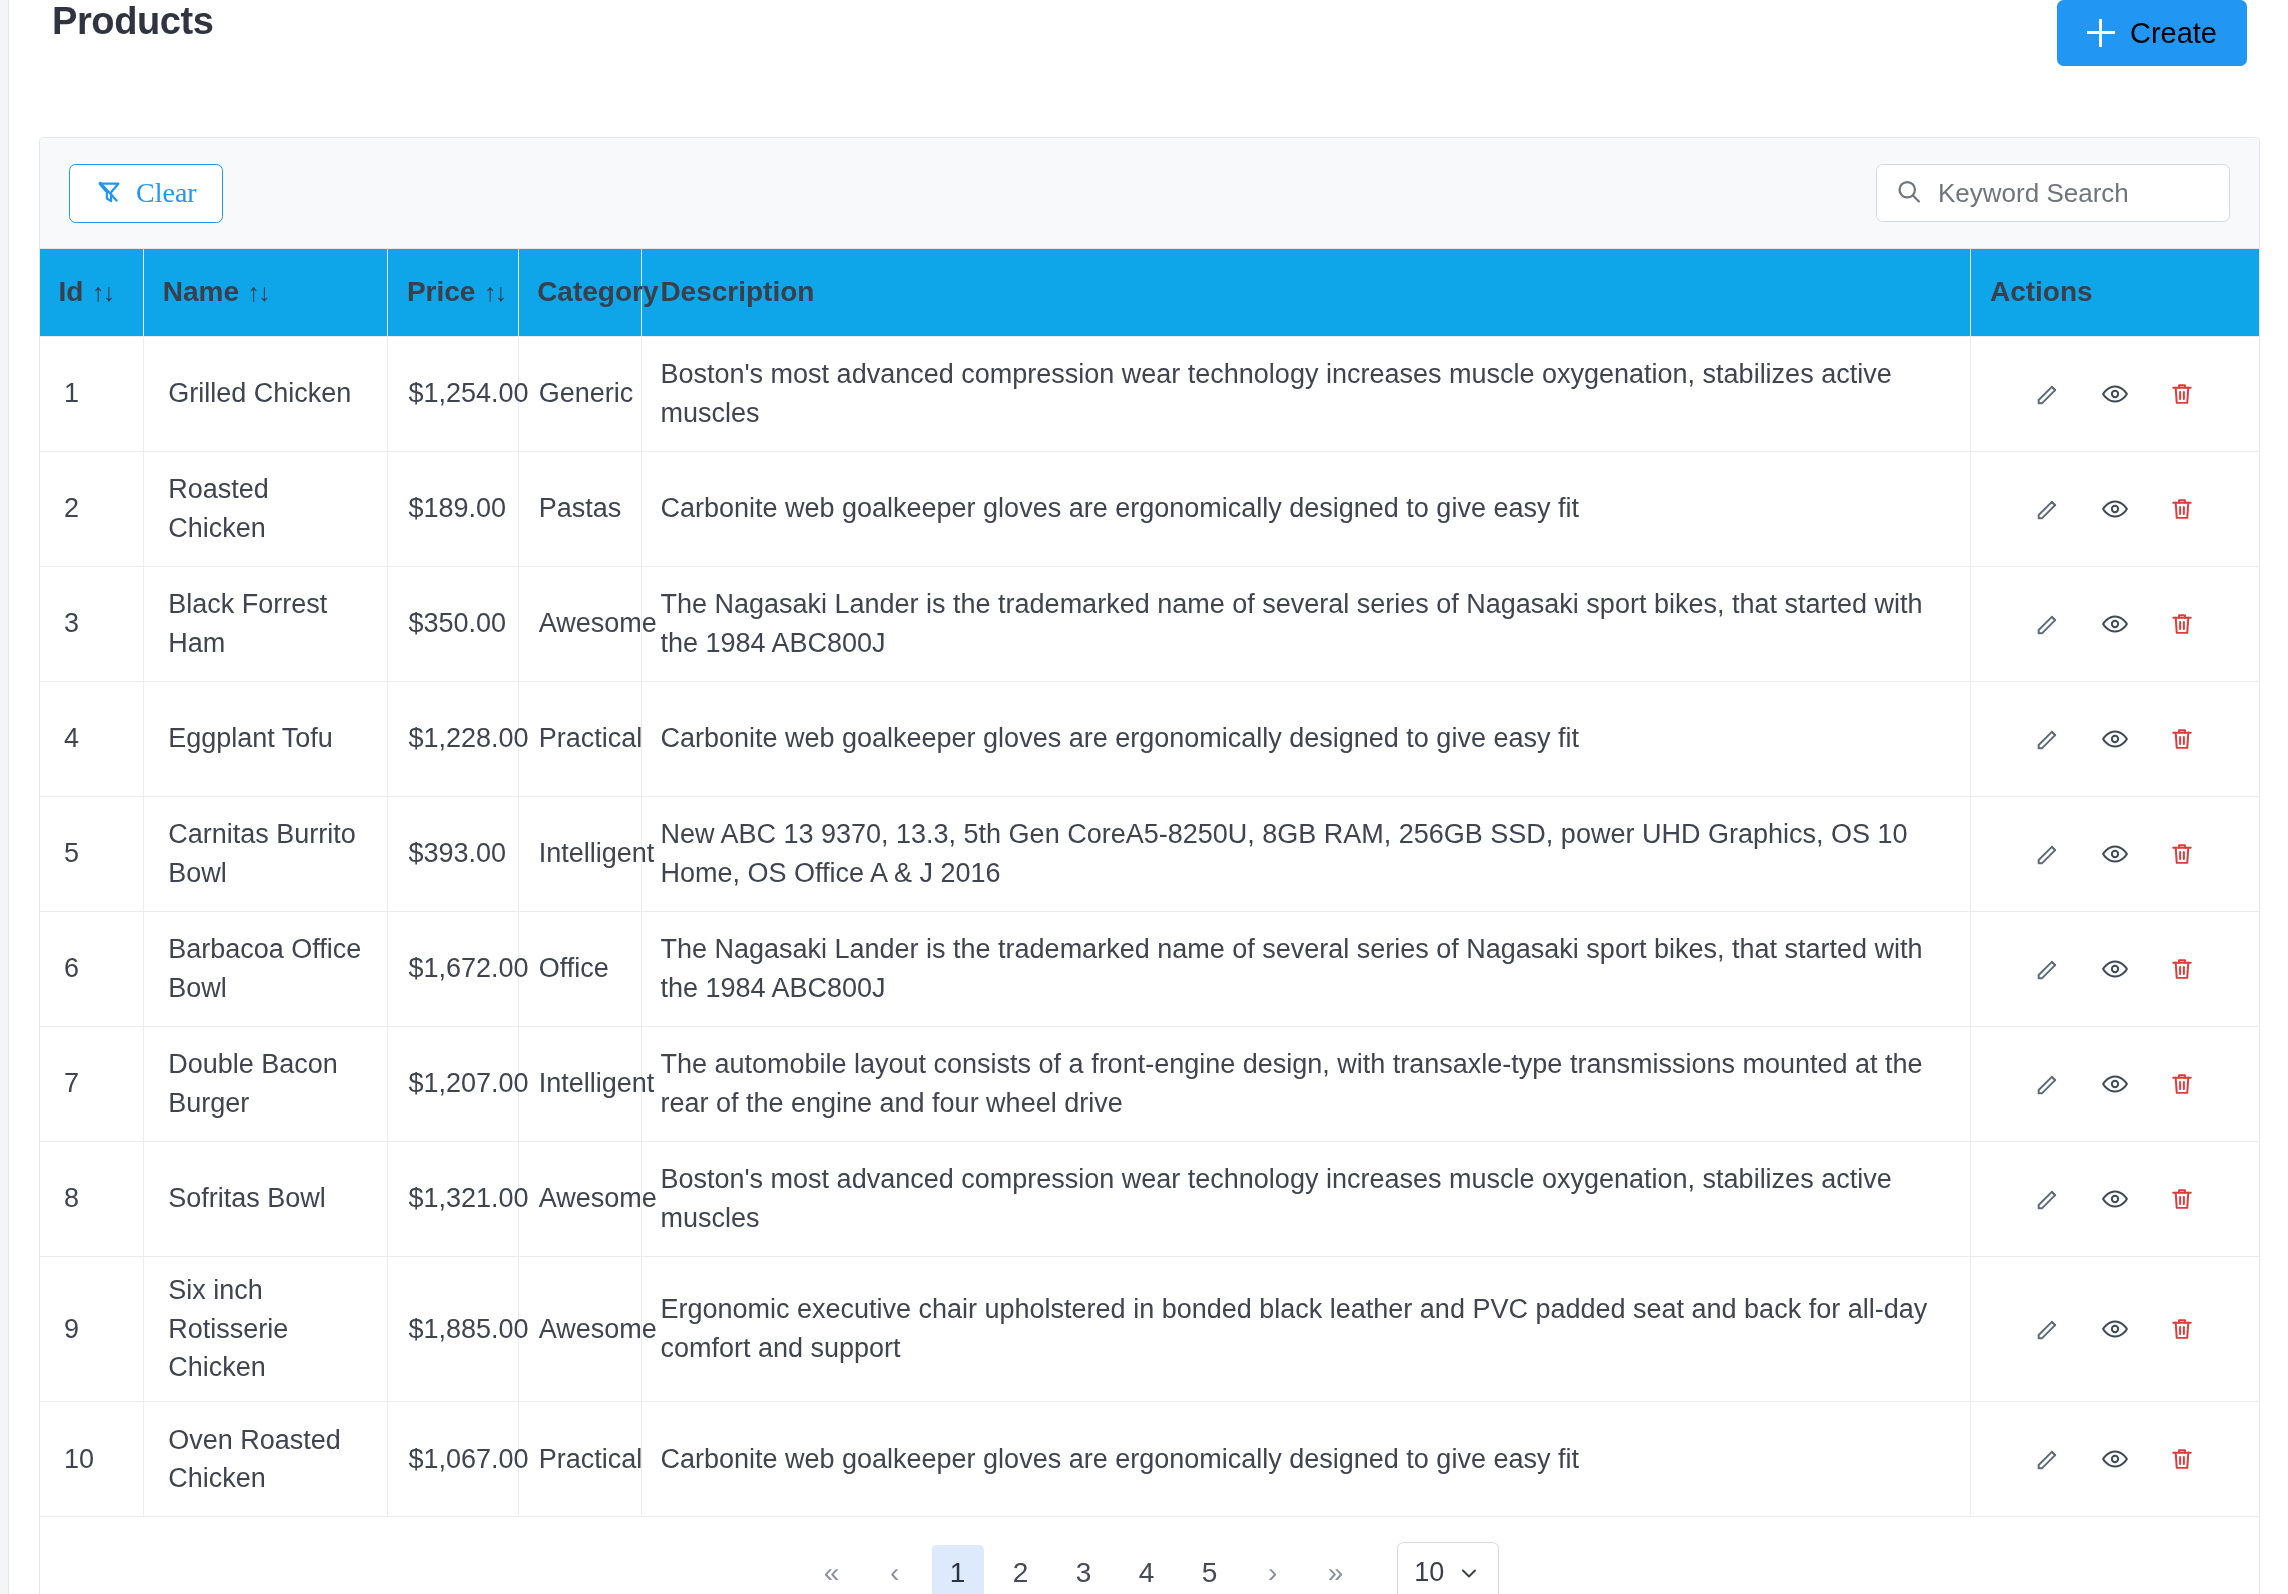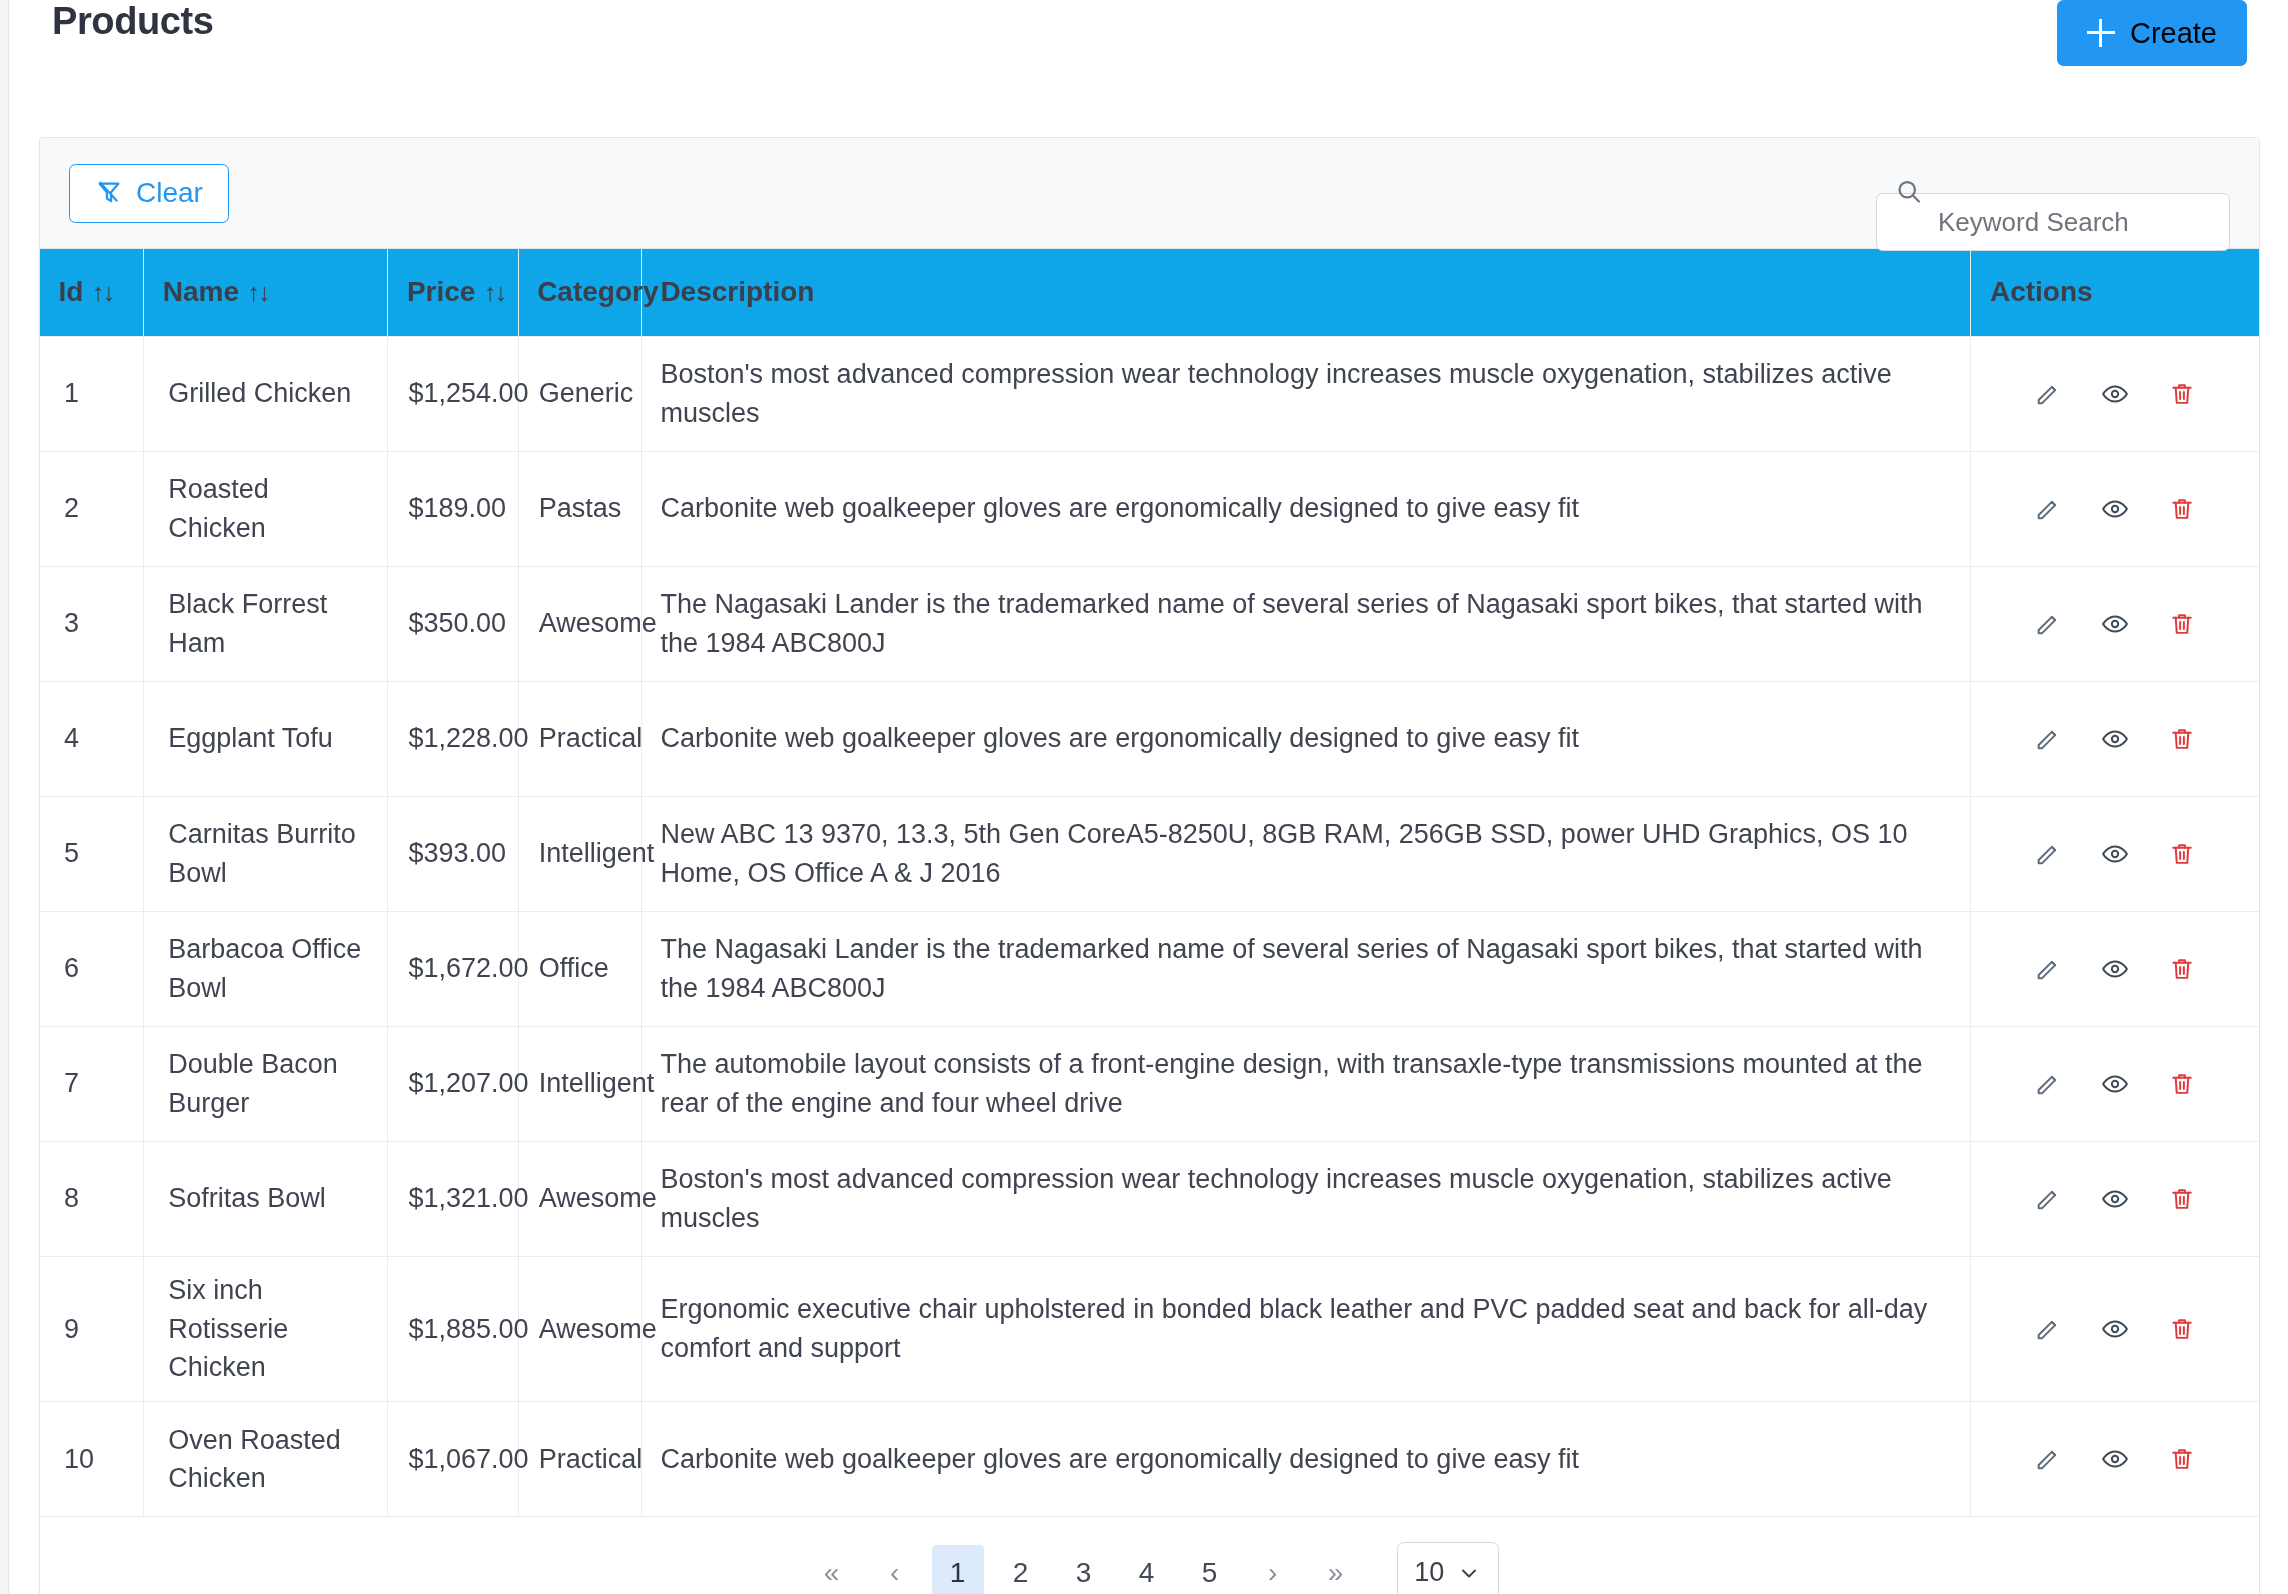--- a/index.html
+++ b/index.html
@@ -95,42 +95,41 @@
     display: flex;
     align-items: center;
     gap: 13px;
     background: #ffffff;
     border: 1.5px solid #2196f3;
     border-radius: 6.5px;
     color: #2196f3;
     height: 59px;
     padding: 0 25px;
     font-size: 28px;
-    font-family: Liberation Sans, sans-serif;
+    font-family: Liberation Serif, serif;
     cursor: pointer;
   }
   .funnel-icon { display: block; flex: none; }
 
   .search-box {
     position: relative;
     width: 354px;
     height: 58px;
   }
   .search-box input {
     width: 100%;
     height: 100%;
     border: 0.9px solid #d5d9de;
     border-radius: 6.5px;
     background: #ffffff;
     padding: 0 14.8px 0 61px;
     font-size: 26px;
     color: #3a3f4a;
     font-family: "Liberation Sans", sans-serif;
     outline: none;
-    margin-top: 29px;
   }
   .search-box input::placeholder { color: #6f747d; }
   .search-icon {
     position: absolute;
     left: 18.5px; top: 50%;
     transform: translateY(-50%);
     pointer-events: none;
   }
 
   

